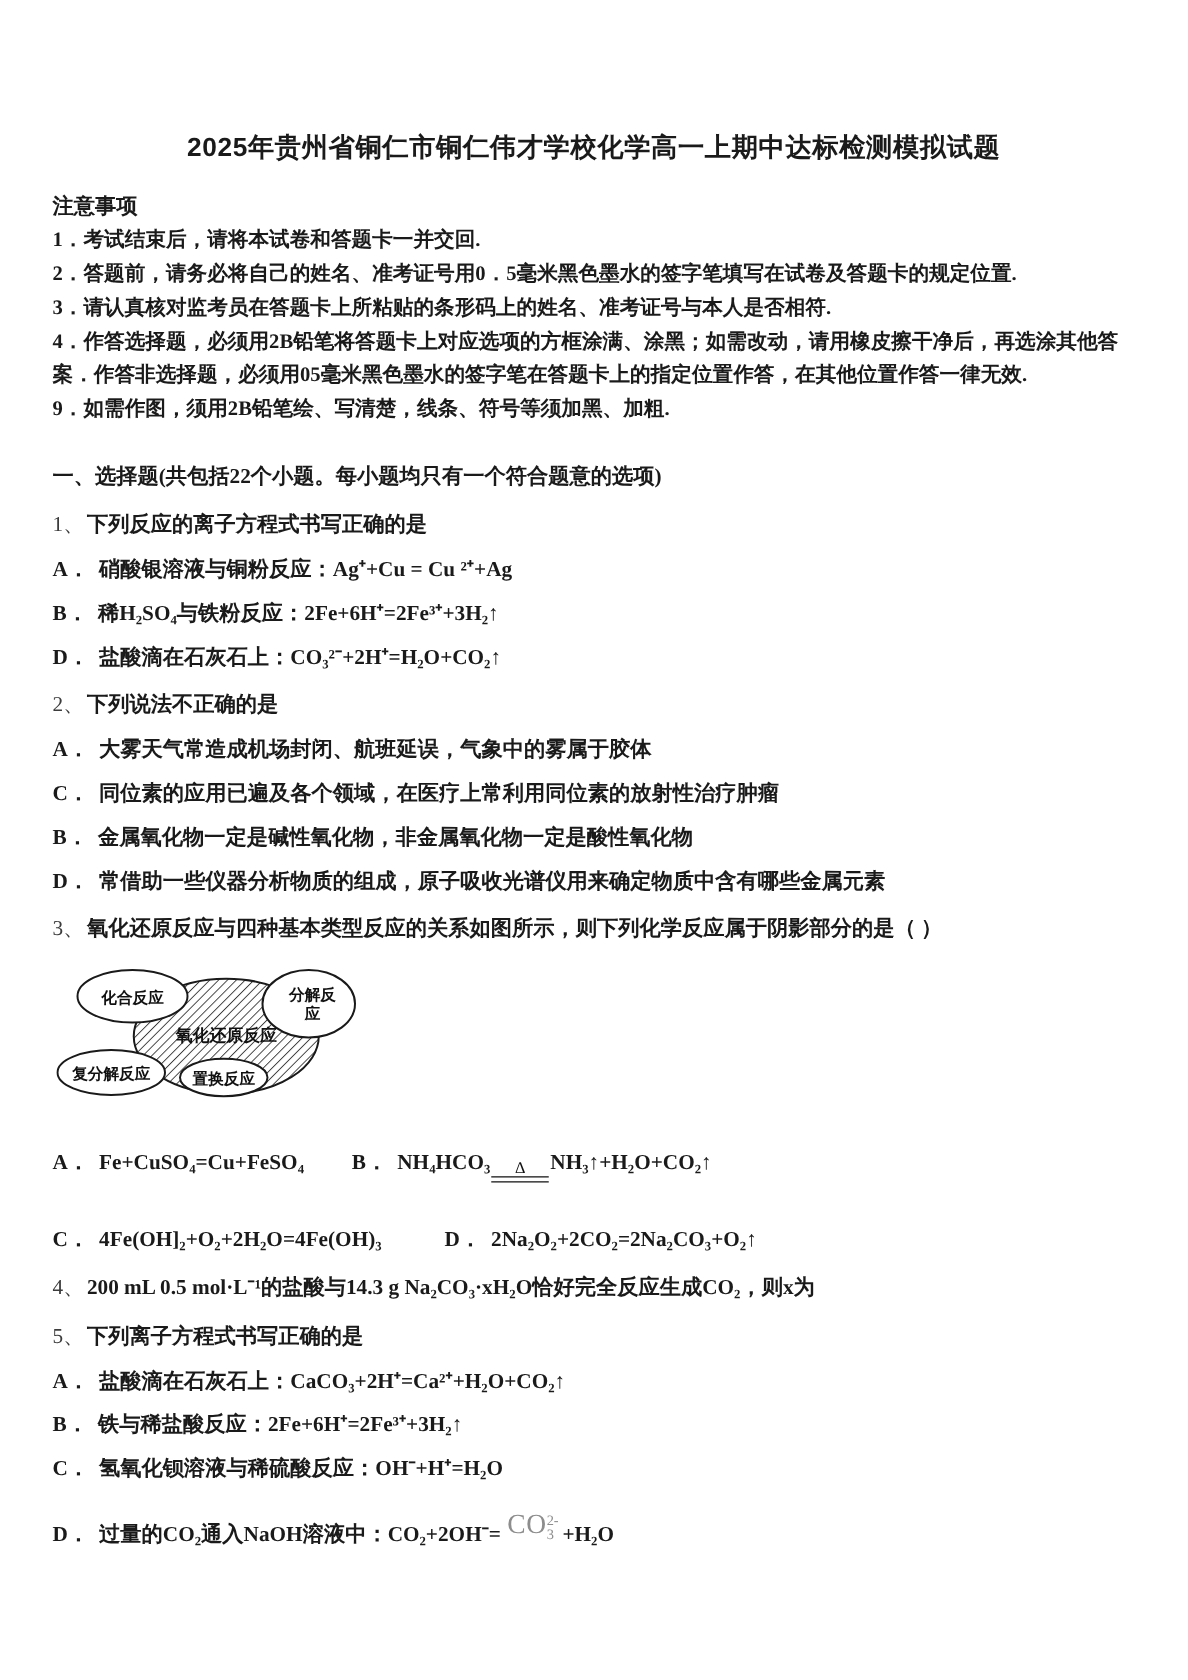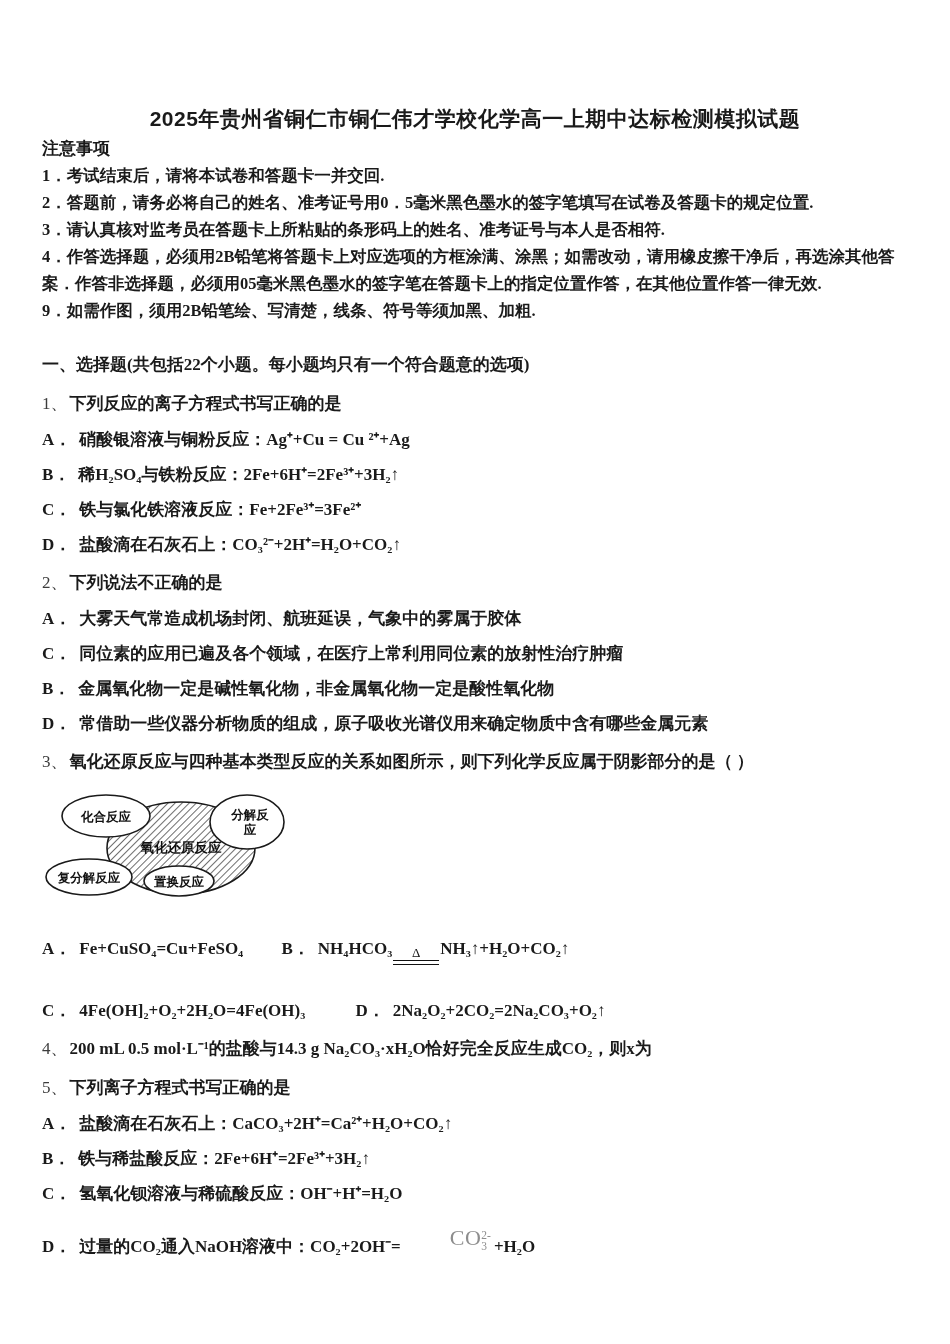--- a/index.html
+++ b/index.html
@@ -11,21 +11,21 @@
   }
   .page { width:950px; height:984px; }
   .title {
     padding-top:102px; text-align:center;
     font-size:21px; line-height:34px; font-weight:700;
     font-family:"Liberation Sans", sans-serif;
     letter-spacing:0.5px;
   }
   .content { padding:0 42px 0 42px; }
   .notice-heading {
-    font-size:17px; line-height:26px; font-weight:600;
+    margin-top:16px; font-size:17px; line-height:26px; font-weight:600;
     font-family:"Liberation Sans", sans-serif;
   }
   .note {
     font-size:16.5px; line-height:27px; font-weight:600;
     font-family:"Liberation Serif", serif;
   }
   .section-heading {
     margin-top:28px; font-size:17px; line-height:26px; font-weight:600;
   }
   .stem { margin-top:13px; font-size:17px; line-height:26px; font-weight:600; }
@@ -51,21 +51,21 @@
   }
   .mcq-row { margin-top:10px; font-size:17px; line-height:24px; font-weight:600; }
   .mcq-row .mcq-opt { display:inline-block; }
   .mcq-w1 { width:213px; } .mcq-w2 { width:204px; } .mcq-w3 { width:210px; }
   .opt-d5 { margin-top:20px; }
   .gray-formula {
     display:inline-block; color:#8d8d8d; font-weight:400;
     vertical-align:7px; margin:0 3px 0 5px; white-space:nowrap;
     font-family:"Liberation Serif", serif;
   }
-  .gf-base { font-size:22px; letter-spacing:0.5px;margin-left:44px; }
+  .gf-base { font-size:22px; letter-spacing:0.5px; }
   .gf-scripts {
     display:inline-flex; flex-direction:column; font-size:11.5px;
     line-height:11px; vertical-align:2px; transform:translateY(-4px);
   }
   .venn-label { font-family:"Liberation Sans", sans-serif; font-weight:600; }
 </style>
 </head>
 <body>
 
 <div class="page">
@@ -82,23 +82,20 @@
     <div class="section-heading">一、选择题(共包括22个小题。每小题均只有一个符合题意的选项)</div>
 
     <div class="stem">
       <span class="qnum">1、</span><span>下列反应的离子方程式书写正确的是</span>
     </div>
     <div class="opt">
       <span class="opt-label">A．</span><span class="opt-text">硝酸银溶液与铜粉反应：Ag⁺+Cu = Cu ²⁺+Ag</span>
     </div>
     <div class="opt">
       <span class="opt-label">B．</span><span class="opt-text">稀H₂SO₄与铁粉反应：2Fe+6H⁺=2Fe³⁺+3H₂↑</span>
-    </div>
-    <div class="opt">
-      <span class="opt-label">C．</span><span class="opt-text">铁与氯化铁溶液反应：Fe+2Fe³⁺=3Fe²⁺</span>
     </div>
     <div class="opt">
       <span class="opt-label">D．</span><span class="opt-text">盐酸滴在石灰石上：CO₃²⁻+2H⁺=H₂O+CO₂↑</span>
     </div>
 
     <div class="stem">
       <span class="qnum">2、</span><span>下列说法不正确的是</span>
     </div>
     <div class="opt">
       <span class="opt-label">A．</span><span class="opt-text">大雾天气常造成机场封闭、航班延误，气象中的雾属于胶体</span>

